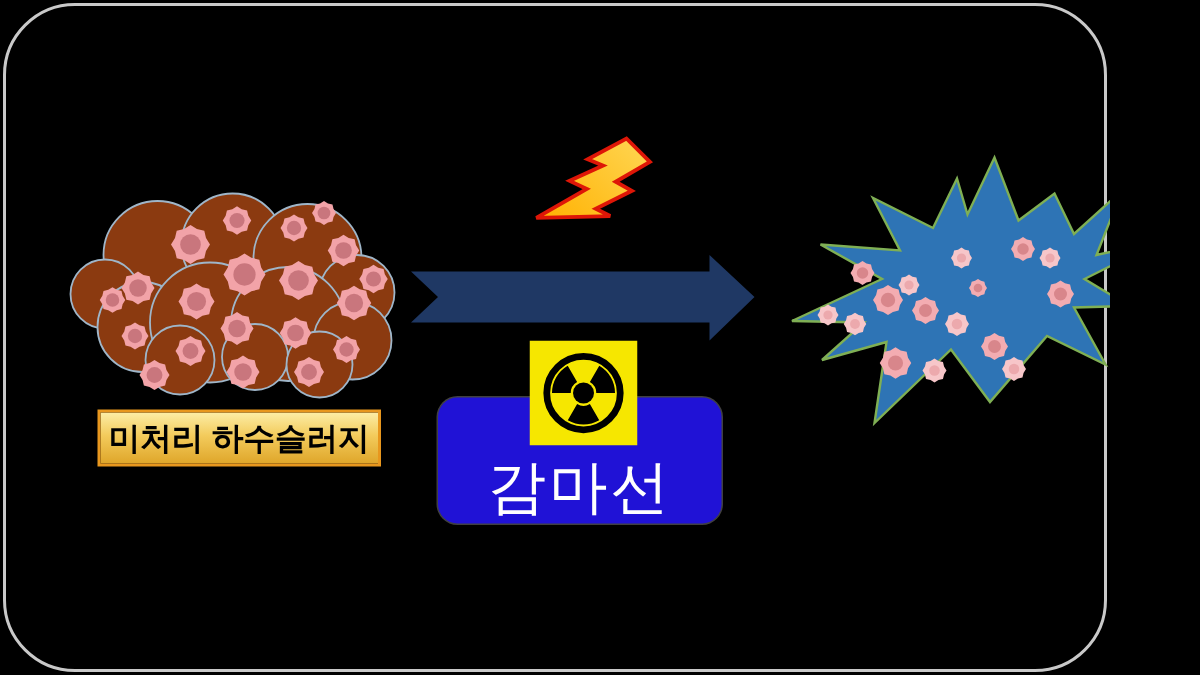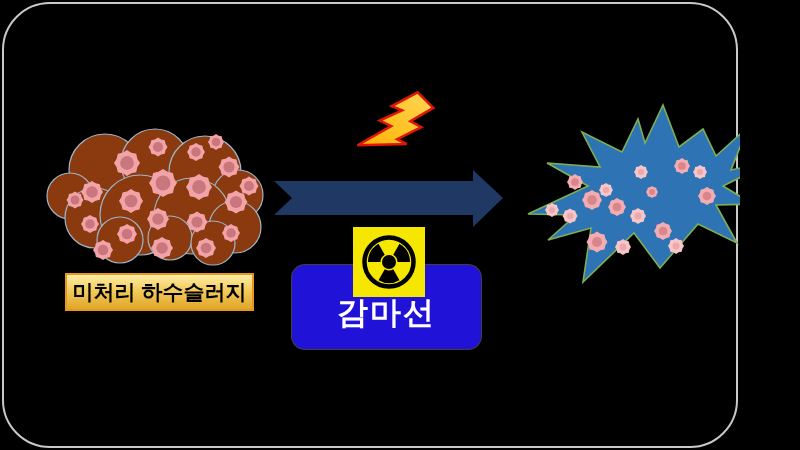--- a/index.html
+++ b/index.html
@@ -13,22 +13,22 @@
   .label-untreated{left:65px;top:273px;width:185px;height:34px;
          border:2px solid #E8971E;
          background:linear-gradient(#FCEDA6,#F3CB5C 45%,#DFA62A);}
   .label-treated{left:548px;top:275px;width:180px;height:34px;
          border:2px solid #3A5B73;
          background:linear-gradient(#E3EFF9,#BCD6EE 45%,#74A9D8);}
   .gamma-box{position:absolute;left:292px;top:265px;width:189px;height:84px;
          background:#2012D6;border-radius:13px;
          box-shadow:0 0 0 1px rgba(255,255,255,0.25);
          display:flex;align-items:flex-end;justify-content:center;}
-  .gamma-box span{font-weight:bold;font-size:31px;color:#fff;line-height:1;
-         padding-bottom:21px;letter-spacing:2px;}
+  .gamma-box span{font-weight:normal;font-size:39px;color:#fff;line-height:1;
+         padding-bottom:4px;letter-spacing:2px;}
   .radiation-svg{position:absolute;left:353px;top:227px;}
 </style>
 </head>
 <body>
 
 <div class="slide">
   <div class="frame"></div>
 
   <svg class="diagram-svg" width="800" height="450" viewBox="0 0 800 450">
     <defs>

